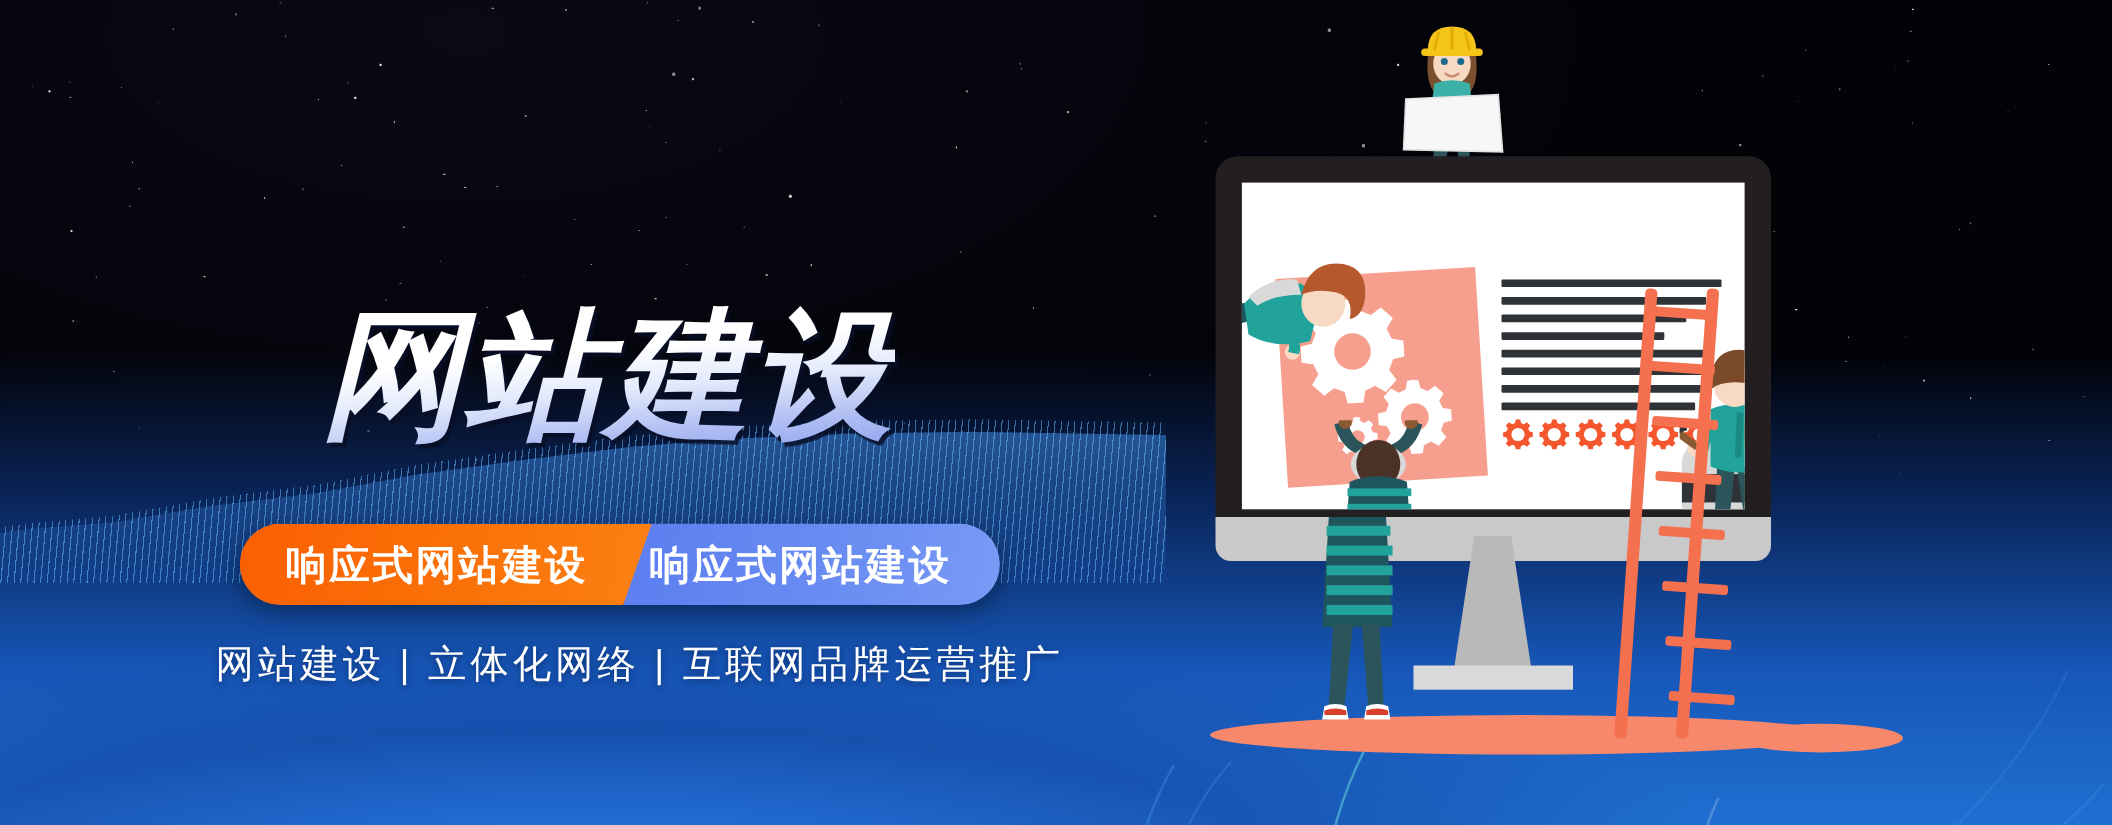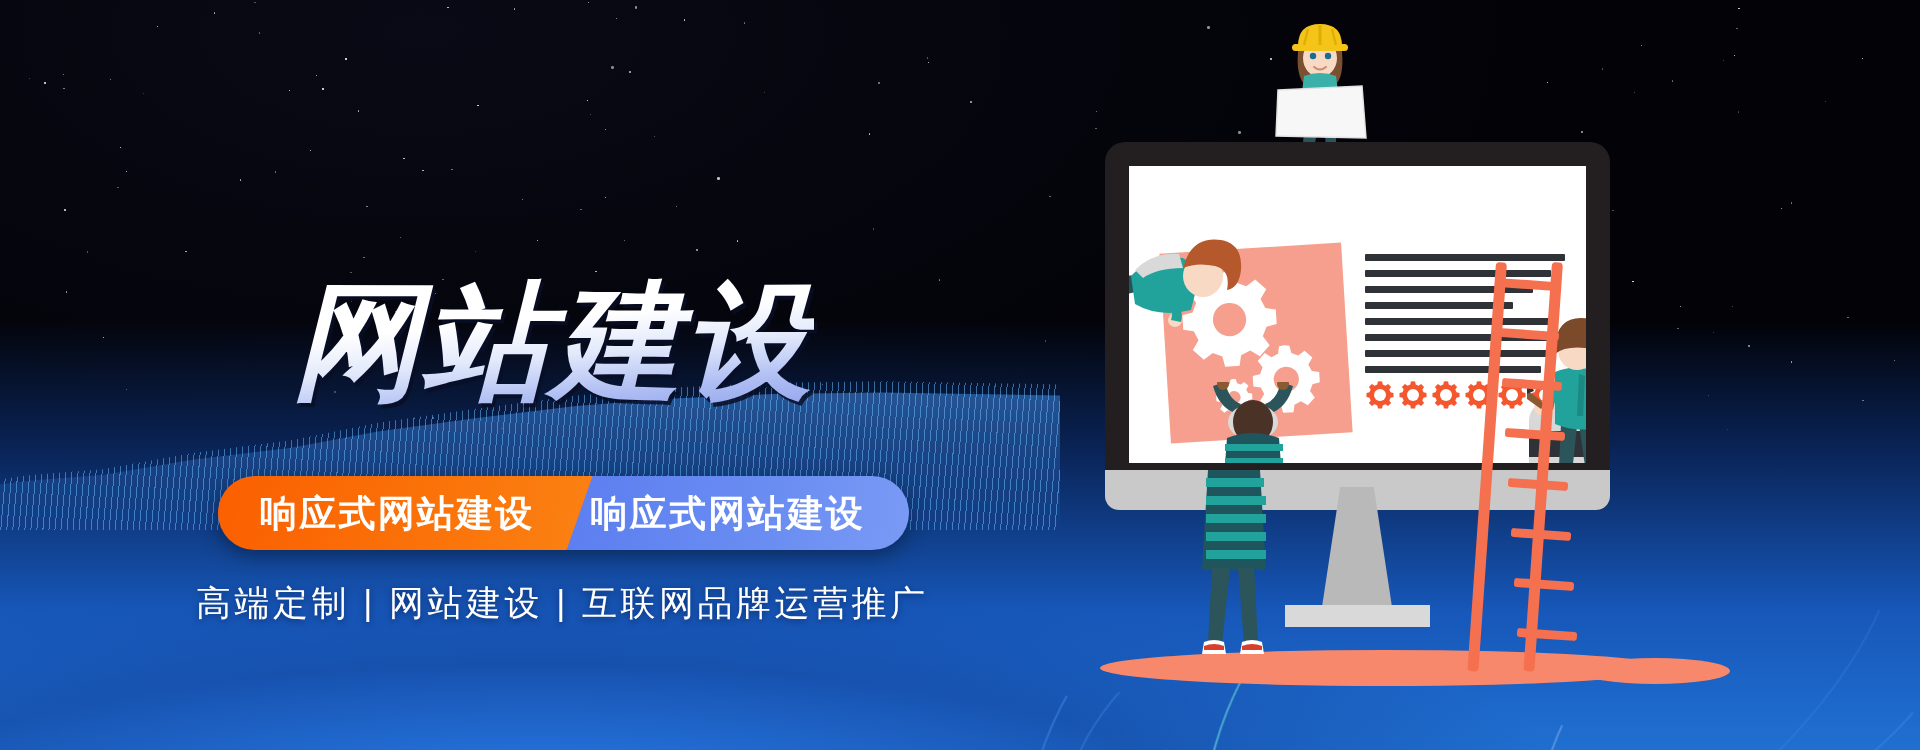--- a/index.html
+++ b/index.html
@@ -394,21 +394,21 @@
 
     <div class="badge">
       <div class="badge-left">
         <span class="badge-text">响应式网站建设</span>
       </div>
       <div class="badge-right">
         <span class="badge-text">响应式网站建设</span>
       </div>
     </div>
 
-    <div class="tagline">高端定制 | 网站建设 | 互联网品牌运营推广</div>
+    <div class="tagline">网站建设 | 立体化网络 | 互联网品牌运营推广</div>
   </div>
 
   <div class="scene">
 
     <div class="ground"></div>
     <div class="ground2"></div>
 
     <svg class="person" style="left:190px; top:18px; width:140px; height:160px;" viewBox="0 0 140 160">
 
       <path d="M56 96 L52 134 L58 146 L68 144 L64 130 L70 100 Z" fill="#2b555a"></path>

